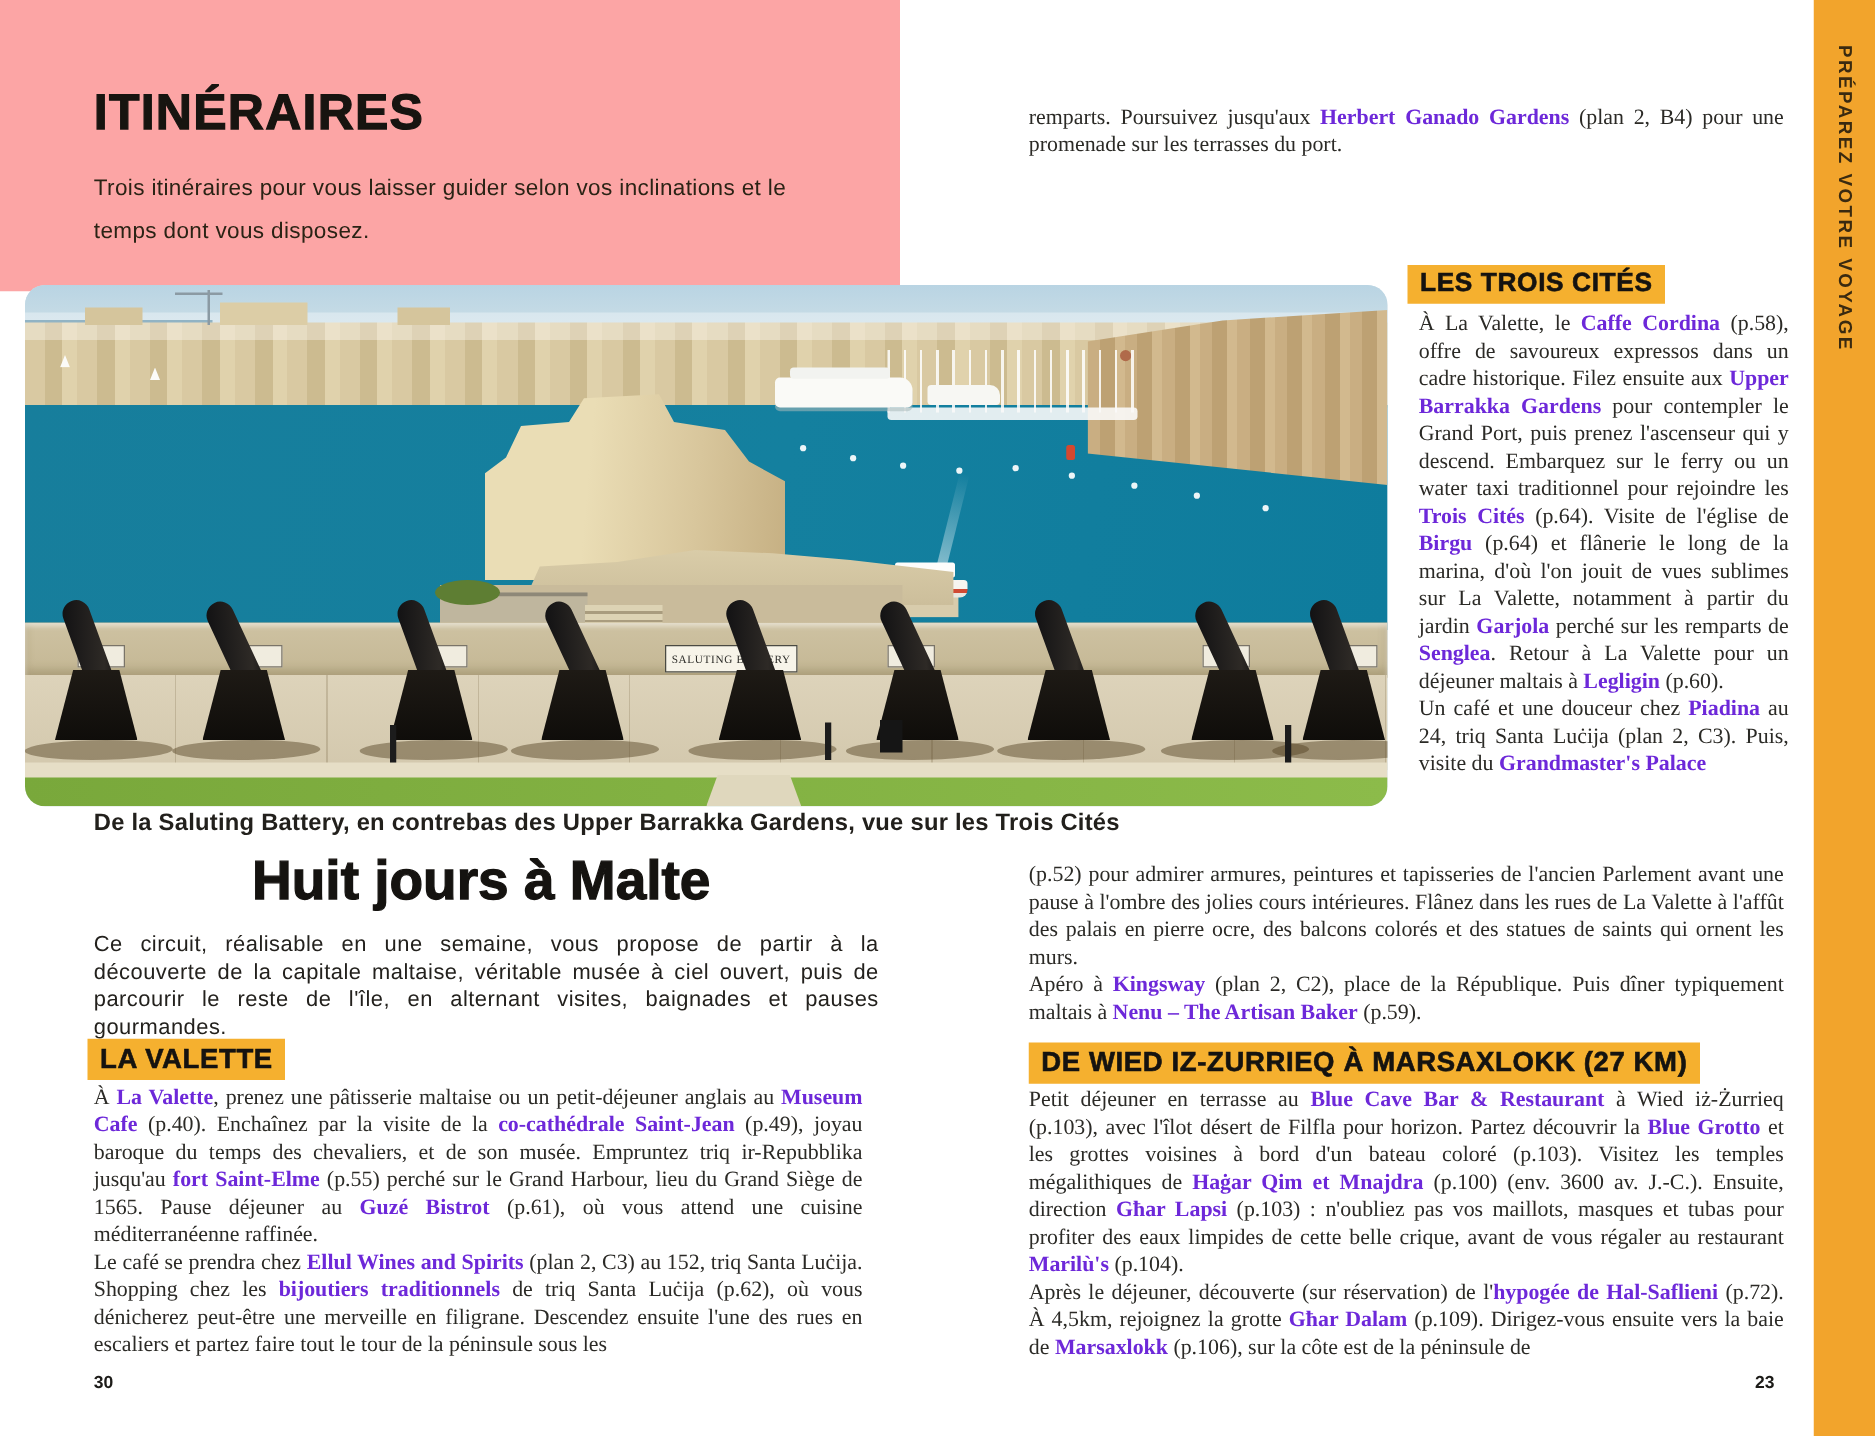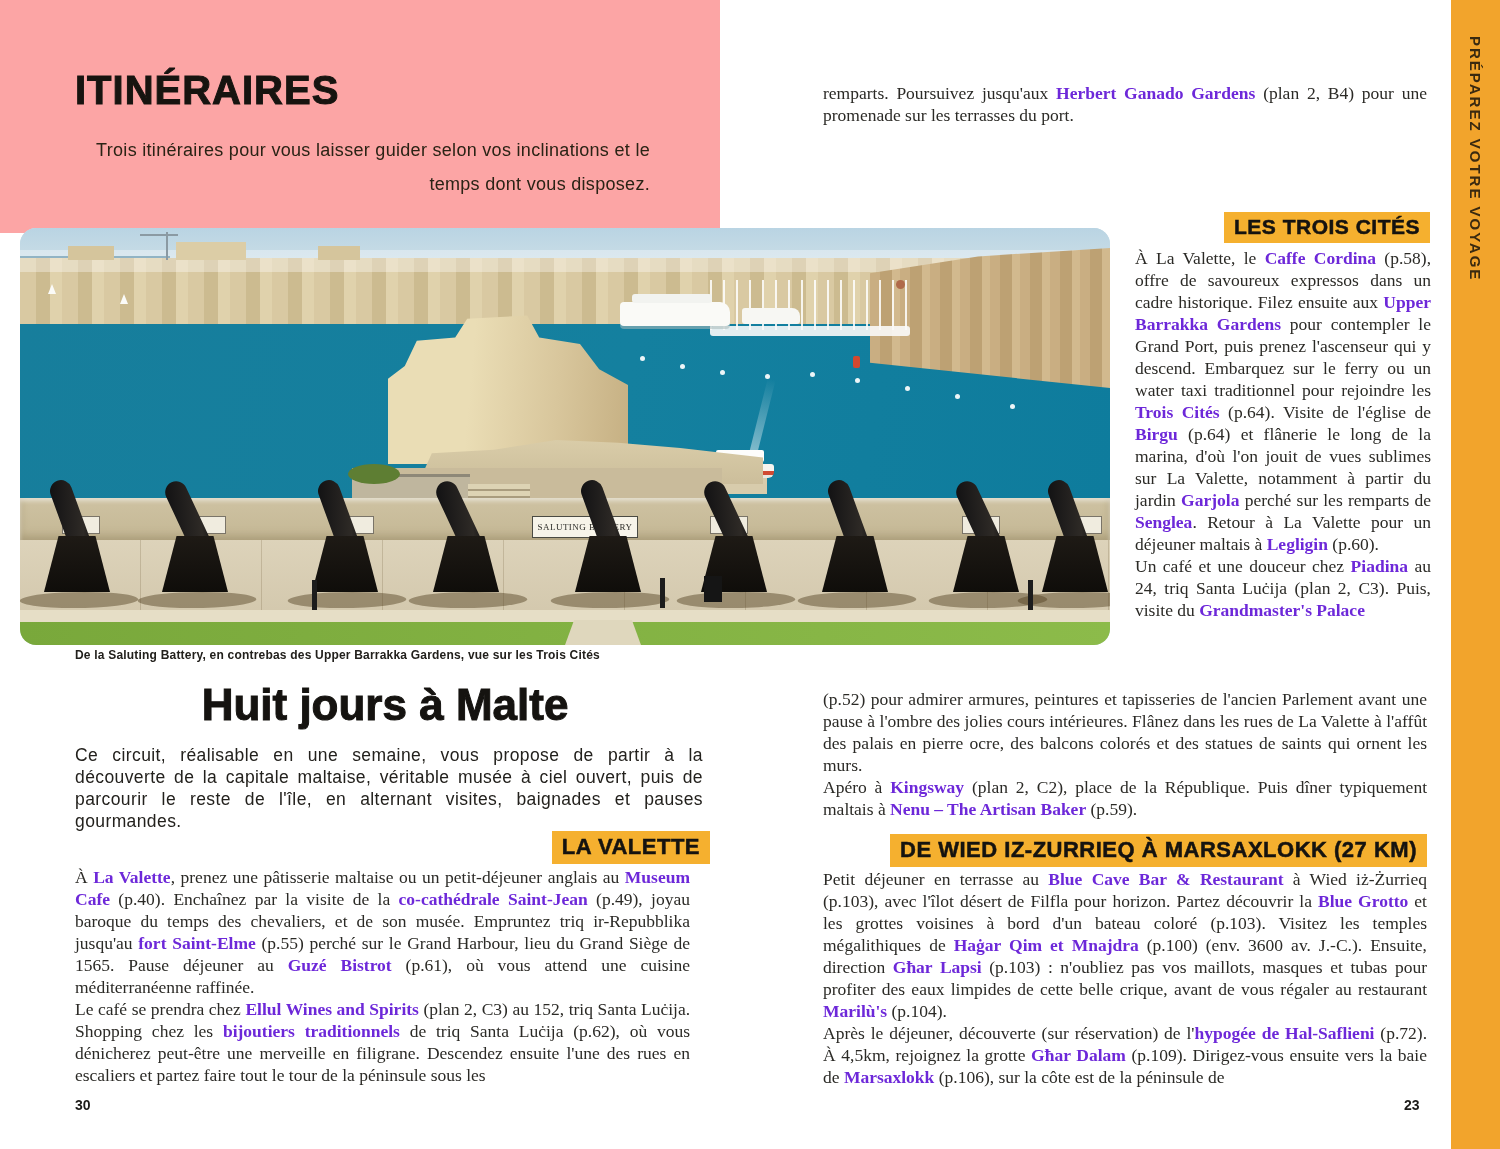--- a/index.html
+++ b/index.html
@@ -6,21 +6,21 @@
   .page{position:relative;width:1500px;height:1149px;background:#ffffff;overflow:hidden;
         font-family:"Liberation Serif", serif;color:#2b2a26;}
 
   
   .banner{position:absolute;left:0;top:0;width:720px;height:233px;background:#fca5a5;}
   .kicker-title{position:absolute;left:75px;top:68px;margin:0;
     font-family:"Liberation Sans", sans-serif;font-weight:800;font-size:40px;letter-spacing:1px;
     color:#171410;-webkit-text-stroke:1px #171410;}
   .kicker-sub{position:absolute;left:75px;top:133px;width:575px;margin:0;
     font-family:"Liberation Sans", sans-serif;font-size:18px;line-height:34px;letter-spacing:.3px;
-    color:#2a2315;text-align:right;}
+    color:#2a2315;}
 
   
   .edge-band{position:absolute;left:1451px;top:0;width:49px;height:1149px;background:#F2A42C;
     display:flex;justify-content:center;}
   .edge-band span{writing-mode:vertical-rl;text-orientation:mixed;margin-top:36px;
     font-family:"Liberation Sans", sans-serif;font-weight:bold;font-size:15px;letter-spacing:2px;
     color:#3a2a10;}
 
   
   .photo{position:absolute;left:20px;top:228px;width:1090px;height:417px;border-radius:16px;
@@ -103,28 +103,28 @@
   .cshadow{left:-8px;bottom:10px;width:118px;height:16px;background:rgba(80,62,30,.45);
     border-radius:50%;transform:skewX(-35deg);}
   .post{width:5px;height:30px;background:#1c1c1c;}
   .post.q1{left:292px;top:352px;} .post.q2{left:640px;top:350px;} .post.q3{left:1008px;top:352px;}
   .speaker{left:684px;top:348px;width:18px;height:26px;background:#151515;}
 
   
   .serif-par{margin:0;font-size:17.5px;line-height:22px;text-align:justify;color:#2b2a26;}
   .serif-par .b{font-weight:bold;color:#6d28d9;}
   .caption{position:absolute;left:75px;top:648px;margin:0;
-    font-family:"Liberation Sans",sans-serif;font-weight:bold;font-size:12px;color:#22201c;letter-spacing:.2px;}
+    font-family:"Liberation Sans",sans-serif;font-weight:bold;font-size:19px;color:#22201c;letter-spacing:.2px;}
   .main-title{position:absolute;left:60px;top:680px;width:650px;margin:0;text-align:center;
     font-family:"Liberation Sans",sans-serif;font-weight:800;font-size:44px;color:#151310;
     -webkit-text-stroke:1px #151310;}
   .intro{position:absolute;left:75px;top:744px;width:628px;margin:0;
     font-family:"Liberation Sans",sans-serif;font-size:17.5px;line-height:22px;letter-spacing:.4px;
     word-spacing:2px;text-align:justify;color:#23211d;}
-  .hdr-wrap{position:absolute;margin:0;text-align:right;}
+  .hdr-wrap{position:absolute;margin:0;text-align:left;}
   .hdr{display:inline-block;background:#F5B02F;padding:3px 10px 4px;
     font-family:"Liberation Sans",sans-serif;font-weight:800;font-size:22px;letter-spacing:.5px;
     color:#151310;-webkit-text-stroke:.5px #151310;}
   .hdr.small{font-size:21px;}
   .hw-left{left:70px;top:831px;width:640px;}
   .hw-cites{left:1126px;top:212px;width:304px;}
   .hw-wied{left:823px;top:834px;width:604px;}
   .col-left{position:absolute;left:75px;top:866px;width:615px;}
   .col-topright{position:absolute;left:823px;top:82px;width:604px;}
   .col-narrow{position:absolute;left:1135px;top:247px;width:296px;}

